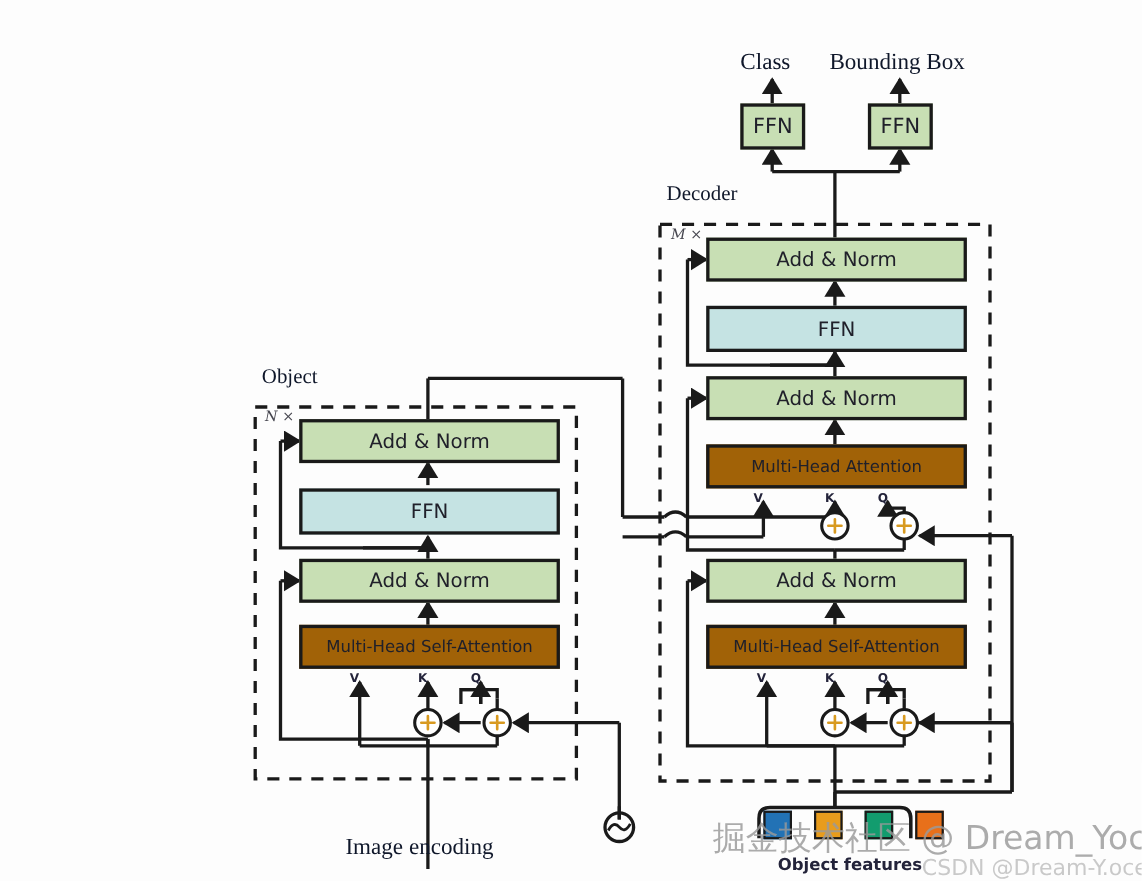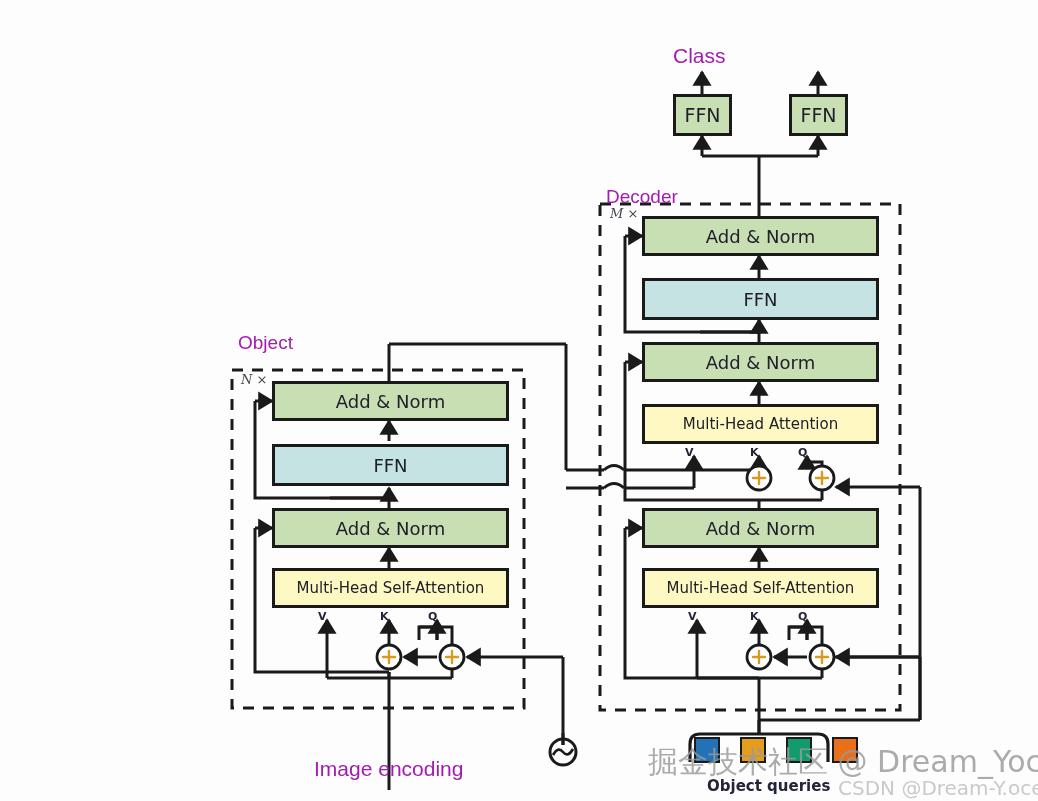--- a/index.html
+++ b/index.html
@@ -5,23 +5,23 @@
   html,body{margin:0;padding:0;background:#ffffff;}
   body{font-family:"DejaVu Sans","Liberation Sans",sans-serif;}
   #stage{position:relative;width:1038px;height:801px;background:#fdfdfd;overflow:hidden;}
   #svgroot{position:absolute;left:0;top:0;width:1038px;height:801px;}
 
   .blk{position:absolute;box-sizing:border-box;border:3px solid #1a1a1a;
        display:flex;align-items:center;justify-content:center;
        font-family:"DejaVu Sans","Liberation Sans",sans-serif;color:#20202a;}
   .green{background:#c8dfb4;}
   .cyan{background:#c5e3e3;}
-  .pink{background:#fef9c3;}
-
-  .lbl{position:absolute;color:#a21caf;font-family:Liberation Sans, sans-serif;
+  .pink{background:#a16207;}
+
+  .lbl{position:absolute;color:#0f172a;font-family:Liberation Serif, serif;
        white-space:nowrap;}
   .lbl-big{font-size:21px;}
   .lbl-mid{font-size:19px;}
   .vkq{position:absolute;font-size:11px;font-weight:bold;color:#23233a;
        font-family:"DejaVu Sans","Liberation Sans",sans-serif;}
   .nx{position:absolute;font-size:13px;font-style:italic;color:#46464f;
       font-family:"DejaVu Serif","Liberation Serif",serif;}
   .qsq{position:absolute;box-sizing:border-box;border:2px solid #1a1a1a;width:26px;height:26px;}
   .oq-label{position:absolute;font-size:15px;font-weight:bold;color:#23233a;}
   .spe{position:absolute;font-size:11.5px;font-weight:bold;color:#23233a;
@@ -171,25 +171,26 @@
       <path d="M383,657 h12 M389,651 v12"></path>
       <path d="M446,657 h12 M452,651 v12"></path>
       <path d="M753,657 h12 M759,651 v12"></path>
       <path d="M816,657 h12 M822,651 v12"></path>
       <path d="M753,478 h12 M759,472 v12"></path>
       <path d="M816,478 h12 M822,472 v12"></path>
     </g>
   </svg>
 
   <div class="lbl lbl-big" style="left:673px;top:44px;">Class</div>
+  <div class="lbl lbl-big" style="left:754px;top:44px;">Bounding Box</div>
 
   <div class="blk green" style="left:673px;top:94px;width:59px;height:42px;font-size:19px;">FFN</div>
   <div class="blk green" style="left:789px;top:94px;width:59px;height:42px;font-size:19px;">FFN</div>
 
-  <div class="lbl lbl-mid" style="left:606px;top:166px;margin-top:20px;">Decoder</div>
+  <div class="lbl lbl-mid" style="left:606px;top:166px;">Decoder</div>
   <div class="nx" style="left:610px;top:206px;">M ×</div>
 
   <div class="blk green" style="left:642px;top:216px;width:237px;height:40px;font-size:18px;">Add &amp; Norm</div>
   <div class="blk cyan" style="left:642px;top:278px;width:237px;height:42px;font-size:18px;">FFN</div>
   <div class="blk green" style="left:642px;top:342px;width:237px;height:40px;font-size:18px;">Add &amp; Norm</div>
   <div class="blk pink" style="left:642px;top:404px;width:237px;height:40px;font-size:15px;">Multi-Head  Attention</div>
   <div class="blk green" style="left:642px;top:508px;width:237px;height:40px;font-size:18px;">Add &amp; Norm</div>
   <div class="blk pink" style="left:642px;top:568px;width:237px;height:40px;font-size:15px;">Multi-Head  Self-Attention</div>
 
   <div class="vkq" style="left:685px;top:446px;">V</div>
@@ -212,18 +213,18 @@
   <div class="vkq" style="left:380px;top:610px;">K</div>
   <div class="vkq" style="left:428px;top:610px;">Q</div>
 
   <div class="lbl lbl-big" style="left:314px;top:757px;">Image encoding</div>
 
 
   <div class="qsq" style="left:694px;top:737px;background:#2272b5;"></div>
   <div class="qsq" style="left:740px;top:737px;background:#e89c1c;"></div>
   <div class="qsq" style="left:786px;top:737px;background:#129c6e;"></div>
   <div class="qsq" style="left:832px;top:737px;background:#e8701a;"></div>
-  <div class="oq-label" style="left:707px;top:777px;">Object  queries</div>
+  <div class="oq-label" style="left:707px;top:777px;">Object  features</div>
 
   <div class="wm-cn" style="left:648px;top:742px;">掘金技术社区 @ Dream_Yocean</div>
   <div class="wm-sm" style="left:838px;top:776px;">CSDN @Dream-Y.ocean</div>
 
 </div>
 
 </body></html>

